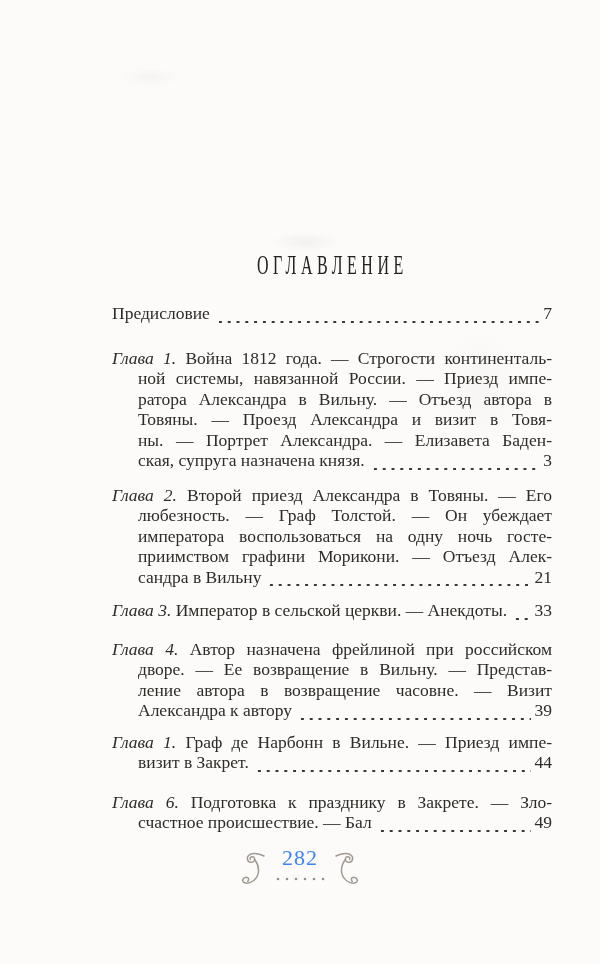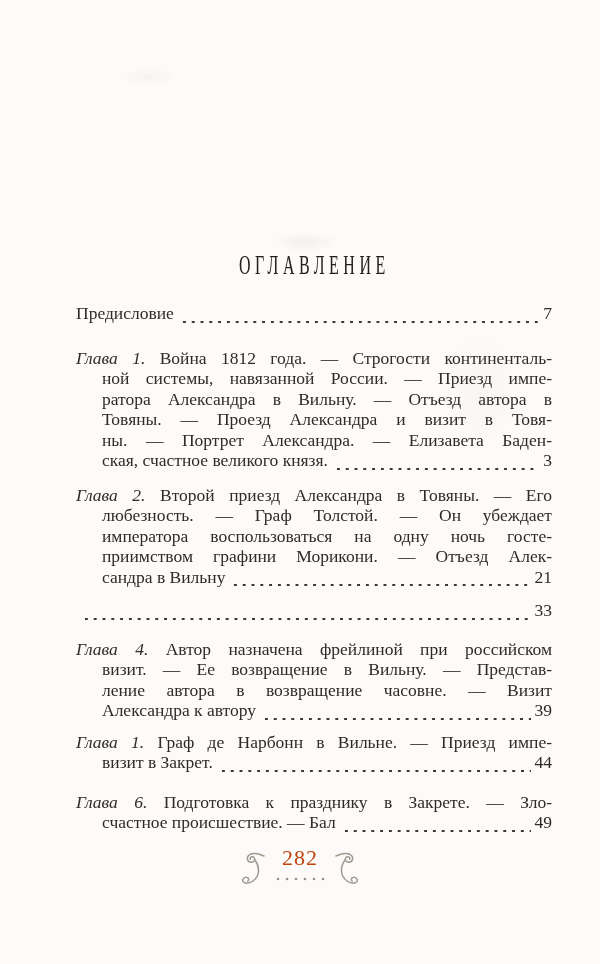--- a/index.html
+++ b/index.html
@@ -9,21 +9,21 @@
     font-family:"Liberation Serif","DejaVu Serif",serif;
     color:#2e2b28;
     overflow:hidden;
     position:relative;
   }
   .smudge{position:absolute;pointer-events:none;border-radius:50%;}
   .sm1{left:270px;top:232px;width:70px;height:20px;background:radial-gradient(ellipse,rgba(110,105,95,.07),transparent 70%);}
   .sm2{left:120px;top:68px;width:60px;height:18px;background:radial-gradient(ellipse,rgba(110,105,95,.05),transparent 70%);}
   .sm3{left:440px;top:330px;width:80px;height:120px;background:radial-gradient(ellipse,rgba(120,110,100,.04),transparent 70%);}
 
-  .page{padding:250px 48px 0 76px;}
+  .page{padding:250px 48px 0 112px;}
 
   .title-wrap{text-align:center;margin:0 0 23px 0;}
   .title{
     display:inline-block;
     font-size:28px;line-height:30px;font-weight:400;
     letter-spacing:8px;color:#232120;
     transform:scaleX(.57);transform-origin:center;
     white-space:nowrap;
   }
 
@@ -48,21 +48,21 @@
   .mb-e1{margin-bottom:14px;}
   .mb-e2{margin-bottom:13px;}
   .mb-e3{margin-bottom:18px;}
   .mb-e4{margin-bottom:11px;}
   .mb-e5{margin-bottom:19px;}
 
   .footer{position:absolute;left:0;top:845px;width:600px;text-align:center;}
   .orn{position:relative;display:inline-block;width:150px;height:48px;}
   .pagenum{
     position:absolute;left:0;right:0;top:0;
-    font-size:22px;line-height:26px;color:#c2410c;letter-spacing:1px;
+    font-size:22px;line-height:26px;color:#3b82f6;letter-spacing:1px;
   }
   .curl{position:absolute;top:7px;}
   .curl.left{left:14px;}
   .curl.right{right:14px;transform:scaleX(-1);}
   .footdots{position:absolute;left:0;right:0;top:31px;}
 </style>
 </head>
 <body>
 
 <div class="smudge sm1"></div>
@@ -85,48 +85,49 @@
       </div>
     </div>
 
     <div class="entry mb-e1">
       <div class="jl"><i class="ch">Глава 1.</i> <span>Война 1812 года. — Строгости континенталь-</span></div>
       <div class="jl cont">ной системы, навязанной России. — Приезд импе-</div>
       <div class="jl cont">ратора Александра в Вильну. — Отъезд автора в</div>
       <div class="jl cont">Товяны. — Проезд Александра и визит в Товя-</div>
       <div class="jl cont">ны. — Портрет Александра. — Елизавета Баден-</div>
       <div class="lastline cont">
-        <span class="t">ская, счастное великого князя.</span>
+        <span class="t">ская, супруга назначена князя.</span>
         <span class="leader"></span>
         <span class="pg">3</span>
       </div>
     </div>
 
     <div class="entry mb-e2">
       <div class="jl"><i class="ch">Глава 2.</i> <span>Второй приезд Александра в Товяны. — Его</span></div>
       <div class="jl cont">любезность. — Граф Толстой. — Он убеждает</div>
       <div class="jl cont">императора воспользоваться на одну ночь госте-</div>
       <div class="jl cont">приимством графини Морикони. — Отъезд Алек-</div>
       <div class="lastline cont">
         <span class="t">сандра в Вильну</span>
         <span class="leader"></span>
         <span class="pg">21</span>
       </div>
     </div>
 
     <div class="entry mb-e3">
       <div class="lastline">
+        <span class="t"><i class="ch">Глава 3.</i> <span>Император в сельской церкви. — Анекдоты.</span></span>
         <span class="leader"></span>
         <span class="pg">33</span>
       </div>
     </div>
 
     <div class="entry mb-e4">
       <div class="jl"><i class="ch">Глава 4.</i> <span>Автор назначена фрейлиной при российском</span></div>
-      <div class="jl cont">визит. — Ее возвращение в Вильну. — Представ-</div>
+      <div class="jl cont">дворе. — Ее возвращение в Вильну. — Представ-</div>
       <div class="jl cont">ление автора в возвращение часовне. — Визит</div>
       <div class="lastline cont">
         <span class="t">Александра к автору</span>
         <span class="leader"></span>
         <span class="pg">39</span>
       </div>
     </div>
 
     <div class="entry mb-e5">
       <div class="jl"><i class="ch">Глава 1.</i> <span>Граф де Нарбонн в Вильне. — Приезд импе-</span></div>

